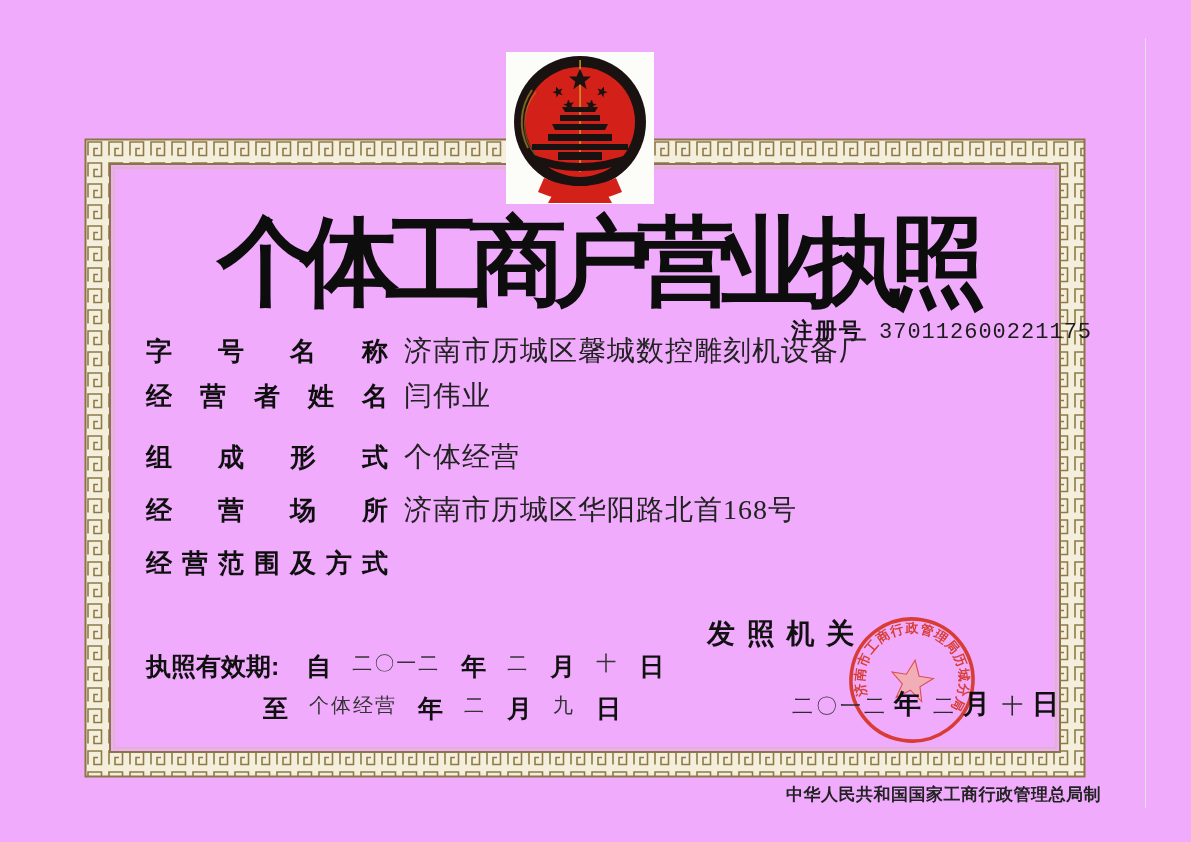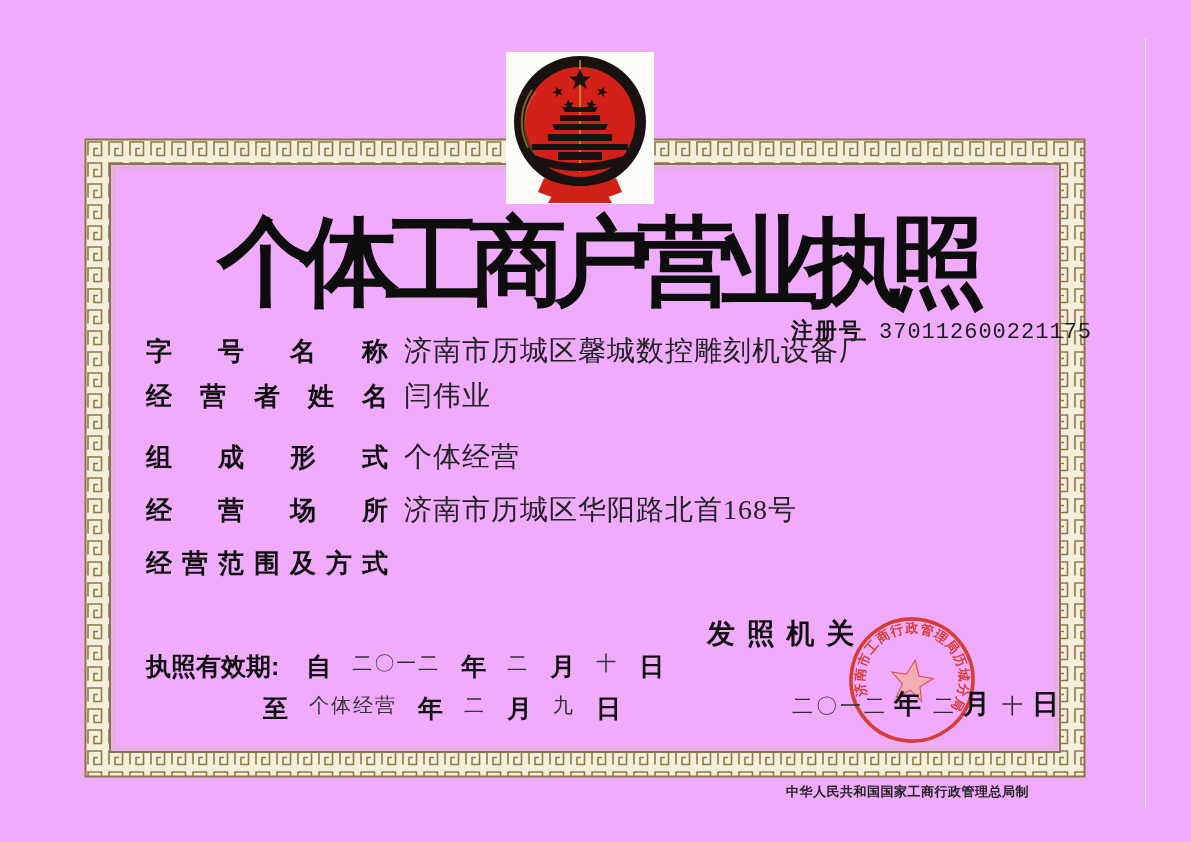--- a/index.html
+++ b/index.html
@@ -64,21 +64,21 @@
   }
   .d-num {
     font-family:"Liberation Serif", serif;
     font-size:21px; color:#2b2b2b; letter-spacing:3px;
   }
   .d-bold { font-size:27px; font-weight:800; color:#0f0f0f; }
   .dm-l6 { margin-left:6px; } .dm-l12 { margin-left:12px; }
   .footer-note {
     position:absolute; left:786px; top:783px;
     font-family:"Liberation Serif", serif;
-    font-size:13px; font-weight:700; letter-spacing:.5px; color:#222;
+    font-size:17px; font-weight:700; letter-spacing:.5px; color:#222;
     white-space:nowrap;
   }
 </style>
 </head>
 <body>
 
 <div class="page">
 
   <div class="scan-edge-right"></div>
 

